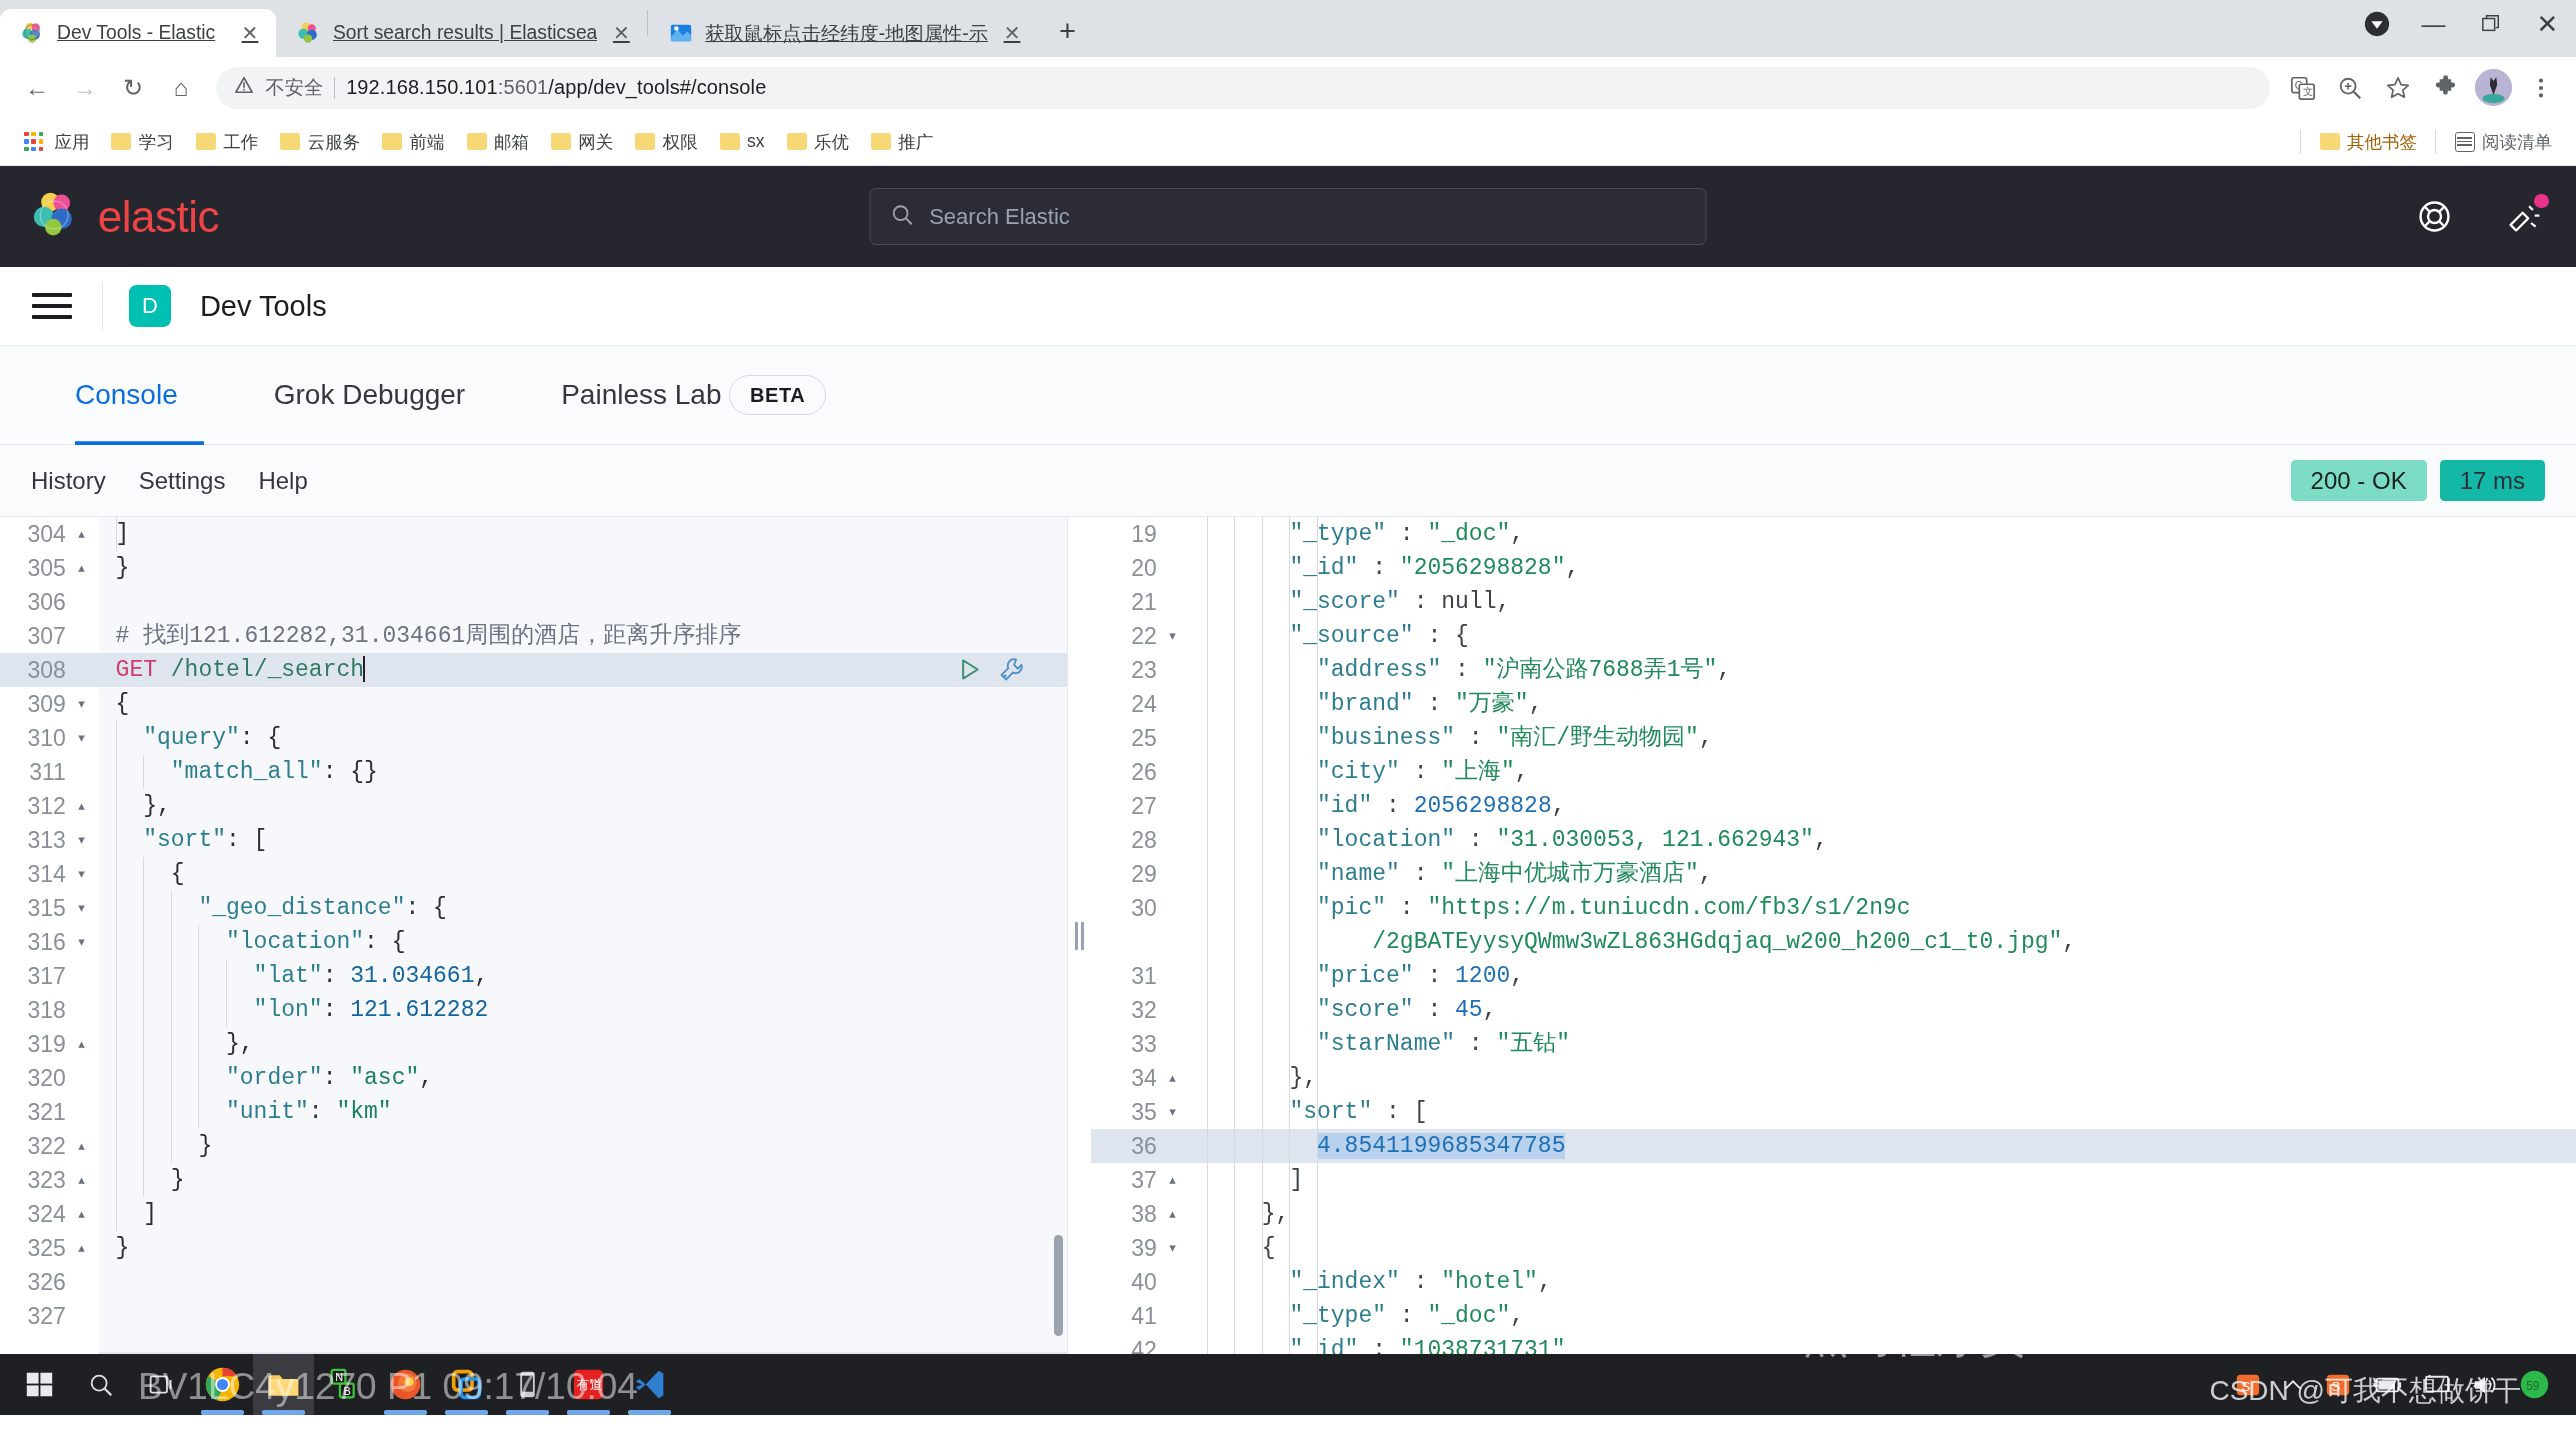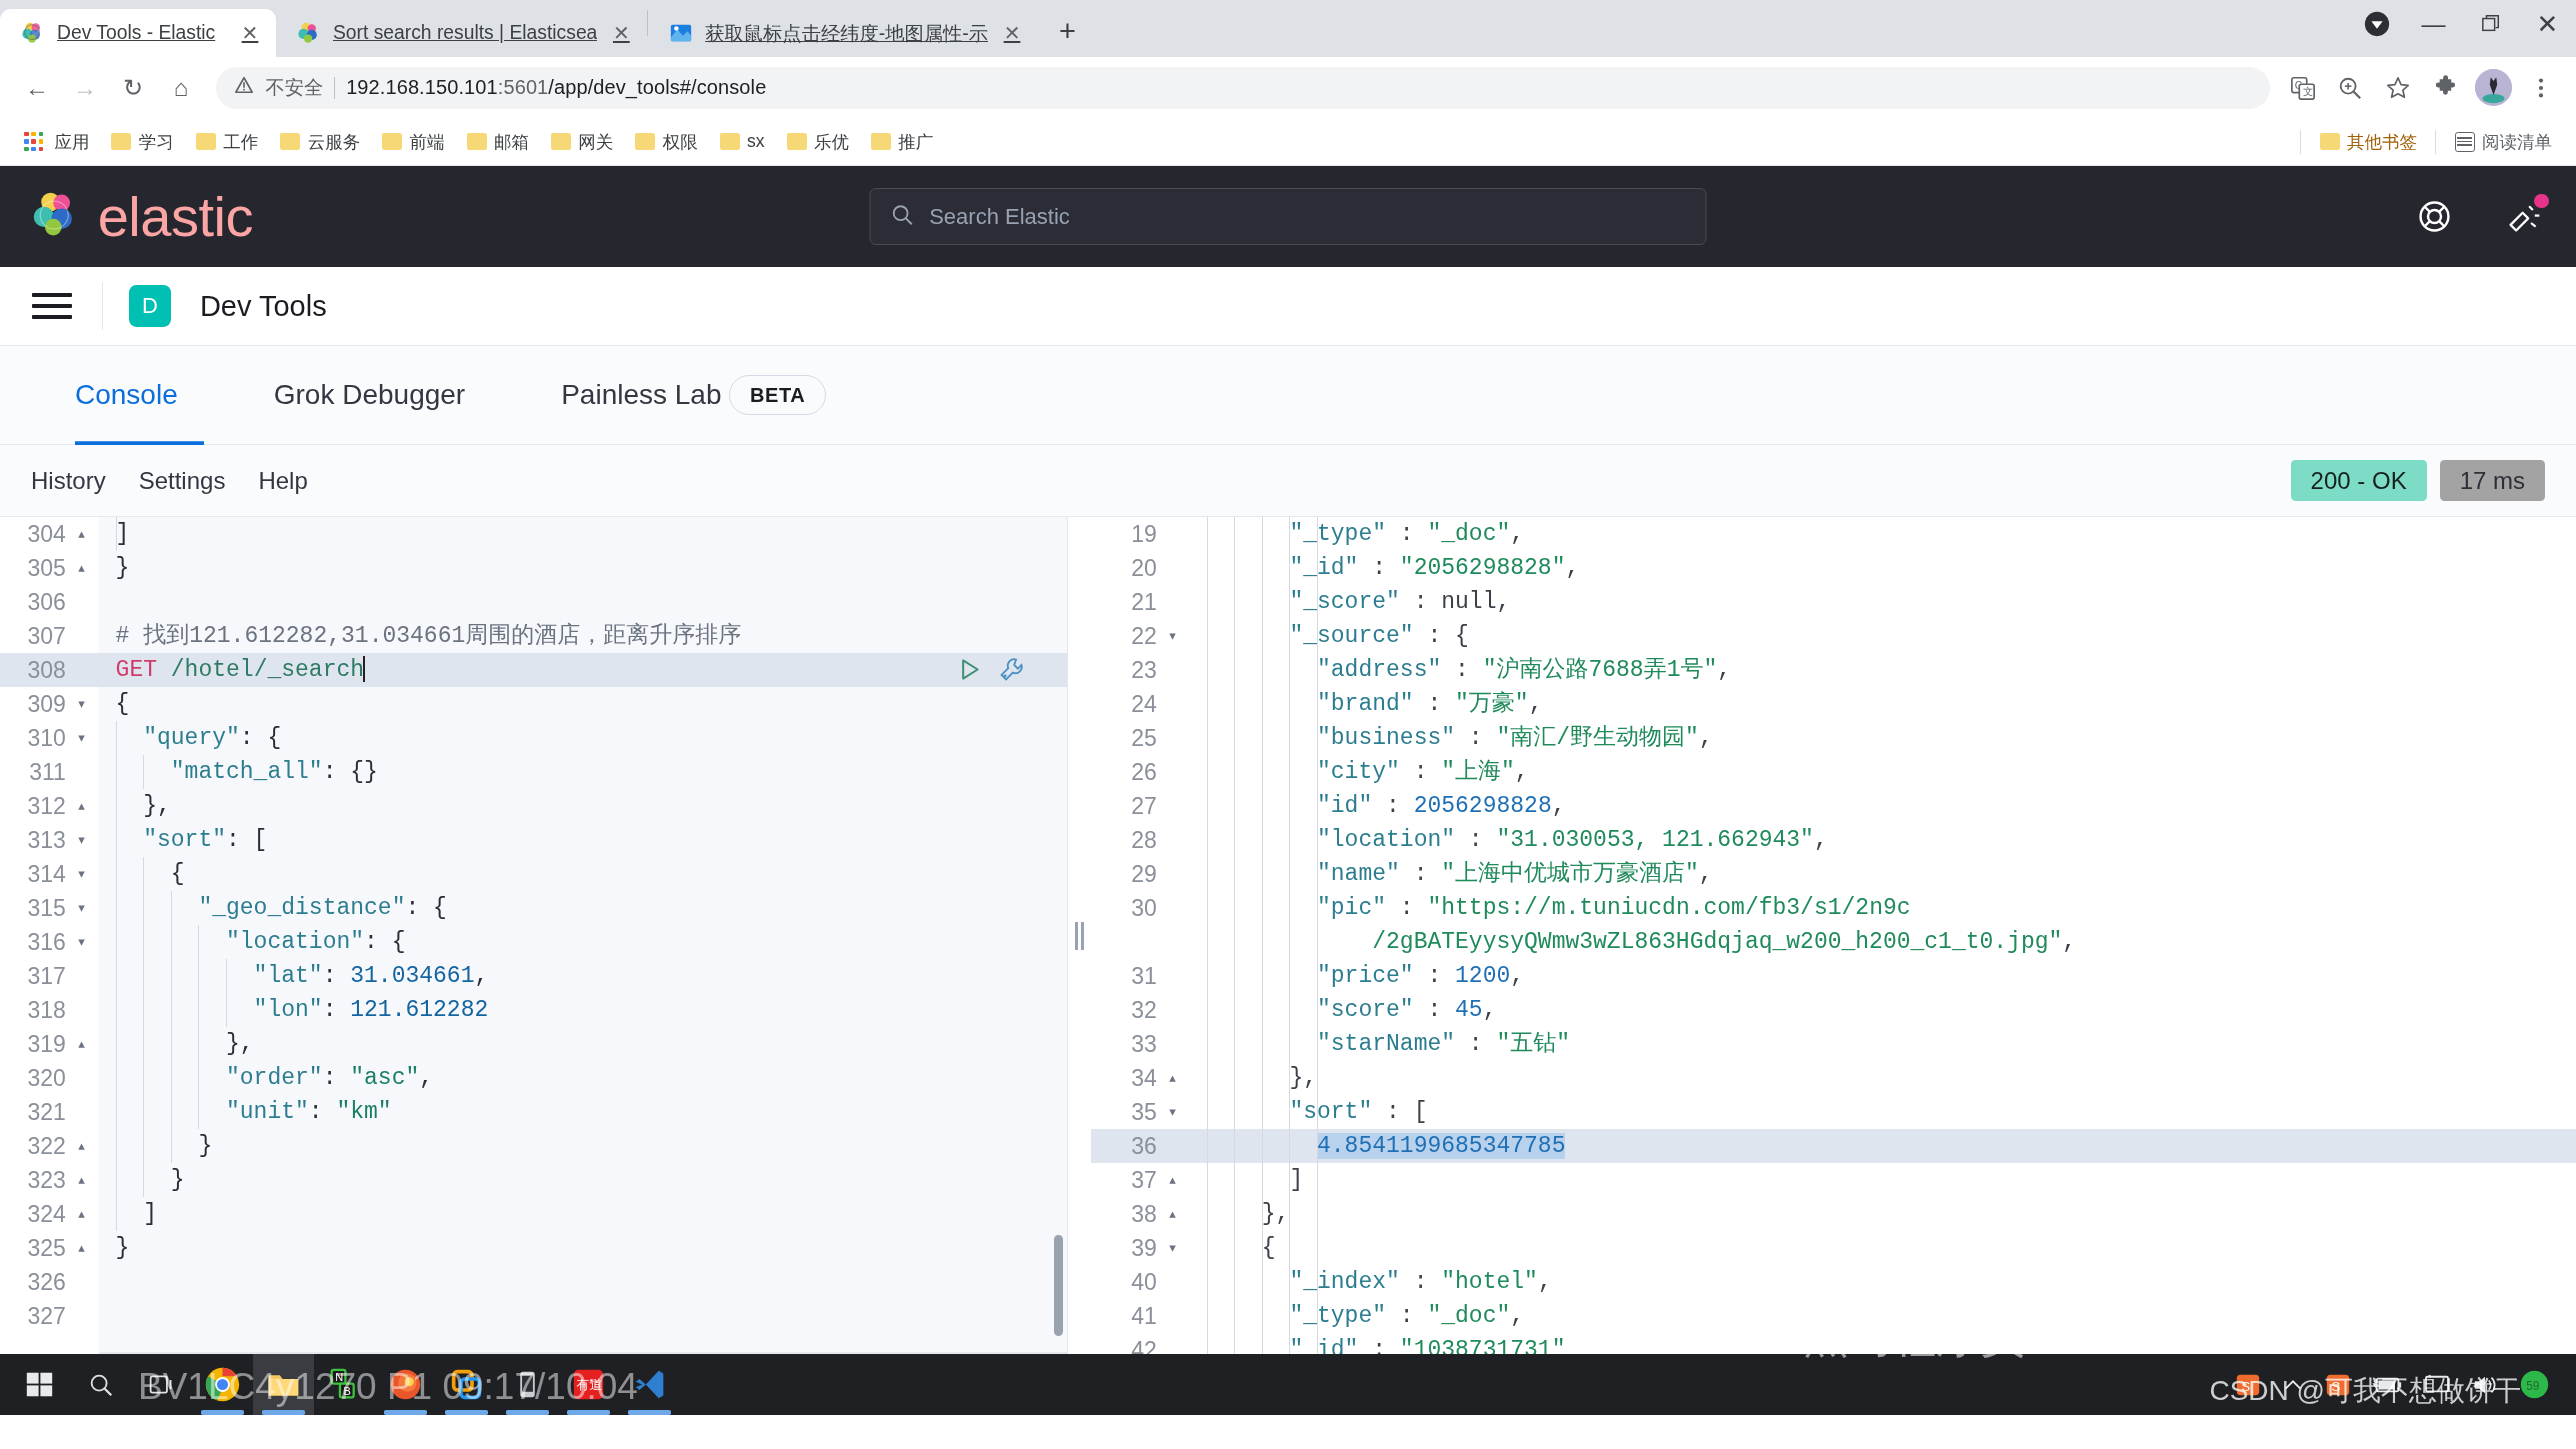--- a/index.html
+++ b/index.html
@@ -67,21 +67,21 @@
   .readlist-icon{ width:20px;height:20px;border:1.8px solid #5f6368;border-radius:2.8px;
     display:flex;flex-direction:column;justify-content:center;gap:1.8px;padding:1.8px;}
   .readlist-icon i{ display:block;height:1.8px;background:#5f6368;width:100%;}
 
   
   .elastic-header{
     height:101px; background:#25262e; display:flex; align-items:center; padding:0 31px;
     position:relative;
   }
   .brand{ display:flex; align-items:center; gap:14.7px; }
-  .brand-name{ color:#fca5a5; font-size:56px; letter-spacing:-0.5px; font-weight:400;}
+  .brand-name{ color:#ef4444; font-size:44px; letter-spacing:-0.5px; font-weight:400;}
   .global-search{
     position:absolute; left:50%; transform:translateX(-50%);
     width:837px; height:57px; background:#2b2c35; border:0.9px solid #4a4b55; border-radius:6.4px;
     display:flex; align-items:center; gap:14.7px; padding:0 20px;
   }
   .global-search .ph{ color:#98a2b3; font-size:22px;}
   .header-right{ margin-left:auto; display:flex; align-items:center; gap:48px;}
   .hdr-icon{ position:relative; width:42px;height:42px;display:flex;align-items:center;justify-content:center;}
   .notif-dot{ position:absolute; right:-3.7px; top:-1.8px; width:14.7px;height:14.7px;border-radius:50%;background:#e7338a;}
 
@@ -109,21 +109,21 @@
   .beta-pill{ border:0.9px solid #d3dae6; border-radius:22px; padding:7.4px 20px; font-size:20px;
      font-weight:bold; letter-spacing:0.6px; color:#1a1c21; margin-left:7.4px;}
 
   
   .console-toolbar{
     height:72px; background:#fafbfd; display:flex; align-items:center; padding:0 31px; gap:33px;
     font-size:24px; color:#343741; border-bottom:0.9px solid #e6e9ef; position:relative;
   }
   .status-right{ margin-left:auto; display:flex; align-items:center; gap:13px;}
   .pill-ok{ background:#7ddcc5; color:#16211f; font-size:24px; padding:6.4px 20px; border-radius:4.6px;}
-  .pill-ms{ background:#a3a3a3; color:#2c2f37; font-size:24px; padding:6.4px 20px; border-radius:4.6px;}
+  .pill-ms{ background:#14b8a6; color:#2c2f37; font-size:24px; padding:6.4px 20px; border-radius:4.6px;}
 
   
   .editor-area{ display:flex; height:837px; background:#fff; position:relative; }
   .pane{ position:relative; overflow:hidden; }
   .pane-left{ width:1067px; border-right:0; }
   .pane-right{ flex:1; }
   .splitter{
     width:24px; display:flex; align-items:center; justify-content:center;
     background:#fff; border-left:0.9px solid #e3e6eb;
   }

